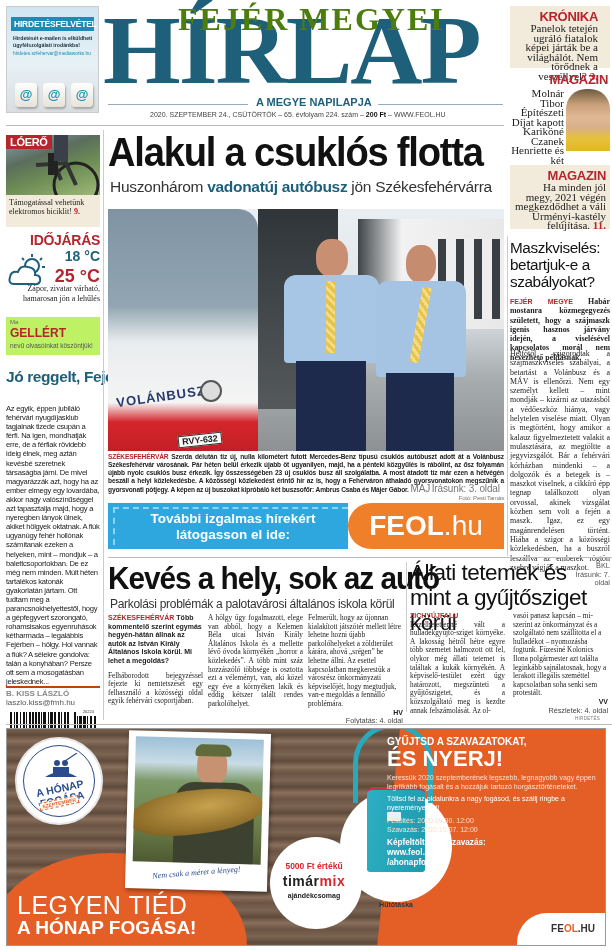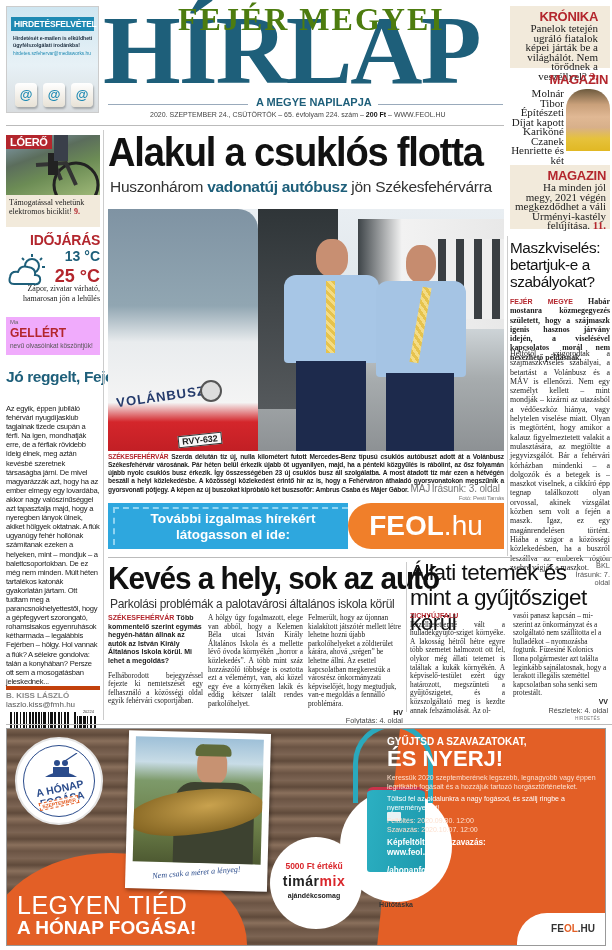--- a/index.html
+++ b/index.html
@@ -29,24 +29,24 @@
 .rtext{font-family:"Liberation Serif",serif;font-size:11px;line-height:9.5px;text-align:right;color:#222}
 .rtext b{color:#b3262d}
 
 
 #loero{left:6px;top:135px;width:94px;height:92px;background:#f2eadb}
 #loero .pic{position:absolute;left:0;top:0;width:94px;height:60px;background:linear-gradient(160deg,#8aa5b8 0%,#5b6d5c 35%,#6c8c55 60%,#9fb978 100%);overflow:hidden}
 #loero .lbl{position:absolute;left:0;top:0;background:#b3262d;color:#fff;font-weight:bold;font-size:11px;padding:1px 4px;letter-spacing:-.3px}
 #loero .txt{position:absolute;left:3px;top:63px;width:90px;font-family:"Liberation Serif",serif;font-size:8px;line-height:9px}
 #loero .txt b{color:#b3262d}
 #weather{left:6px;top:232px;width:94px;height:90px}
-#nameday{left:6px;top:317px;width:94px;height:38px;background:#f0abfc}
+#nameday{left:6px;top:317px;width:94px;height:38px;background:#bef264}
 #jo-reggelt{left:6px;top:368px;font-family:"Liberation Sans",sans-serif;font-weight:bold;color:#1e5f7a;font-size:15.5px;line-height:17px;letter-spacing:-.4px}
 #column-text{left:6px;top:404px;width:94px;font-size:7.6px;line-height:9.1px;letter-spacing:-.25px;color:#222}
-#author{left:6px;top:686px;width:94px;font-size:8px;color:#555;border-top:4px solid #c2410c;padding-top:1px}
+#author{left:6px;top:686px;width:94px;font-size:8px;color:#555;border-top:2px solid #c2410c;padding-top:1px}
 #author .n{font-weight:bold;color:#888}
 #barcode{left:10px;top:712px;width:88px;height:28px}
 .vsep{width:1px;background:#ccc}
 
 
 #headline{left:108px;top:129px;font-weight:bold;font-size:41px;line-height:46px;letter-spacing:-1.3px;color:#111;transform:scaleX(.93);transform-origin:left top;white-space:nowrap}
 #subhead{left:110px;top:178px;font-size:15.5px;color:#333;letter-spacing:-.3px;white-space:nowrap}
 #subhead span{color:#1e5f7a;font-weight:bold}
 #photo{left:108px;top:209px;width:396px;height:242px;overflow:hidden;background:#c9d3da}
 #caption{left:108px;top:453px;width:396px;font-size:6.6px;line-height:8.1px;color:#222;font-weight:bold;letter-spacing:-.15px}
@@ -179,21 +179,21 @@
       <circle cx="24" cy="12" r="7" fill="none" stroke="#1e5f7a" stroke-width="2"></circle>
       <g stroke="#1e5f7a" stroke-width="2">
           <line x1="24" y1="0" x2="24" y2="3"></line>
           <line x1="34" y1="4" x2="32" y2="6"></line>
           <line x1="37" y1="13" x2="34" y2="13"></line>
           <line x1="14" y1="4" x2="16" y2="6"></line>
         </g>
       <path d="M6 30 Q0 30 2 23 Q3 17 10 18 Q12 11 20 13 Q28 14 27 21 Q33 21 32 27 Q31 31 26 30 Z" fill="#fff" stroke="#1e5f7a" stroke-width="2"></path>
     </svg>
   </div>
-  <div class="abs" style="right:0;top:16px;font-weight:bold;color:#1e5f7a;font-size:14px">13 °C</div>
+  <div class="abs" style="right:0;top:16px;font-weight:bold;color:#1e5f7a;font-size:14px">18 °C</div>
   <div class="abs" style="right:0;top:34px;font-weight:bold;color:#b3262d;font-size:18px">25 °C</div>
   <div class="abs serif" style="right:0;top:52px;width:94px;text-align:right;font-size:8px;line-height:10px">Zápor, zivatar várható, hamarosan jön a lehűlés</div>
 </div>
 
 <div id="nameday" class="abs">
   <div class="abs" style="left:4px;top:2px;font-size:6px;color:#666">Ma</div>
   <div class="abs" style="left:4px;top:9px;font-weight:bold;color:#b3262d;font-size:12px">GELLÉRT</div>
   <div class="abs" style="left:4px;top:25px;font-size:6.5px;color:#555">nevű olvasóinkat köszöntjük!</div>
 </div>
 
@@ -363,19 +363,19 @@
 
   <div id="ad-right-text">
     <div class="h1">GYŰJTSD A SZAVAZATOKAT,</div>
     <div class="h2">ÉS NYERJ!</div>
     <div class="p c">Keressük 2020 szeptemberének legszebb, legnagyobb vagy éppen legritkább fogásait és a hozzájuk tartozó horgásztörténeteket.</div>
     <div class="p">Töltsd fel az oldalunkra a nagy fogásod, és szállj ringbe a nyereményekért!</div>
     <div class="p c">Feltöltés: 2020.09.30. 12:00</div>
     <div class="p c" style="margin-top:0">Szavazás: 2020.10.07. 12:00</div>
     <div class="b">Képfeltöltés és szavazás:</div>
     <div class="b" style="margin-top:0">www.feol.hu</div>
-    <div class="b" style="margin-top:8px">/ahonapfogasa</div>
+    <div class="b" style="margin-top:0">/ahonapfogasa</div>
   </div>
 
   <div id="ad-feol">
     <div class="t"><span style="color:#333">FE</span><span>OL</span><span style="color:#333">.HU</span></div>
   </div>
 </div>
 
 </body></html>

